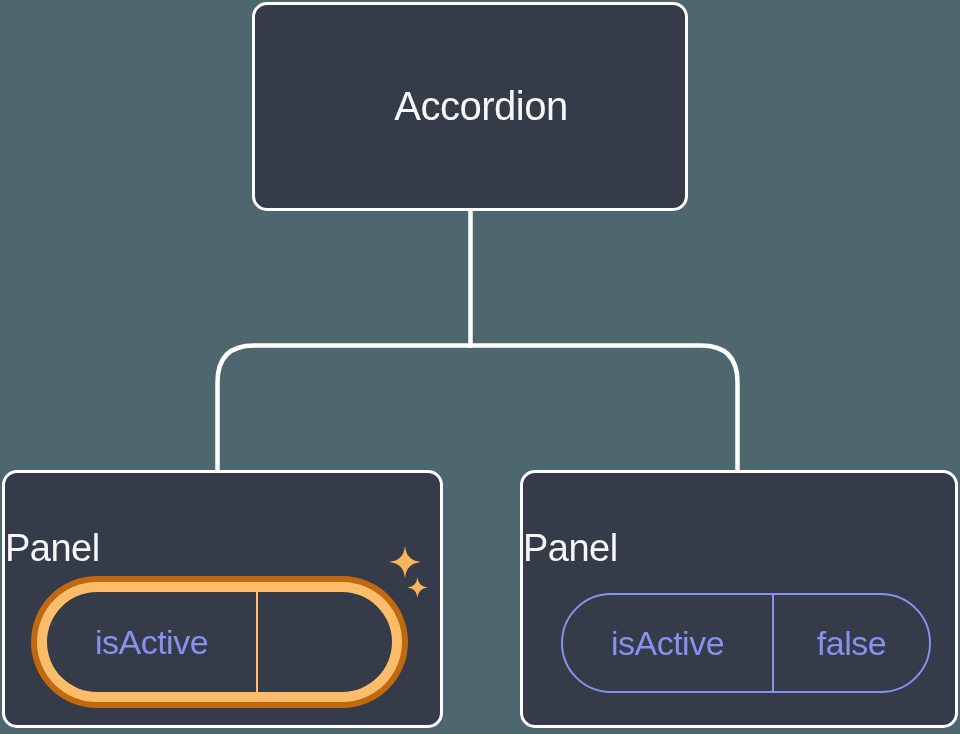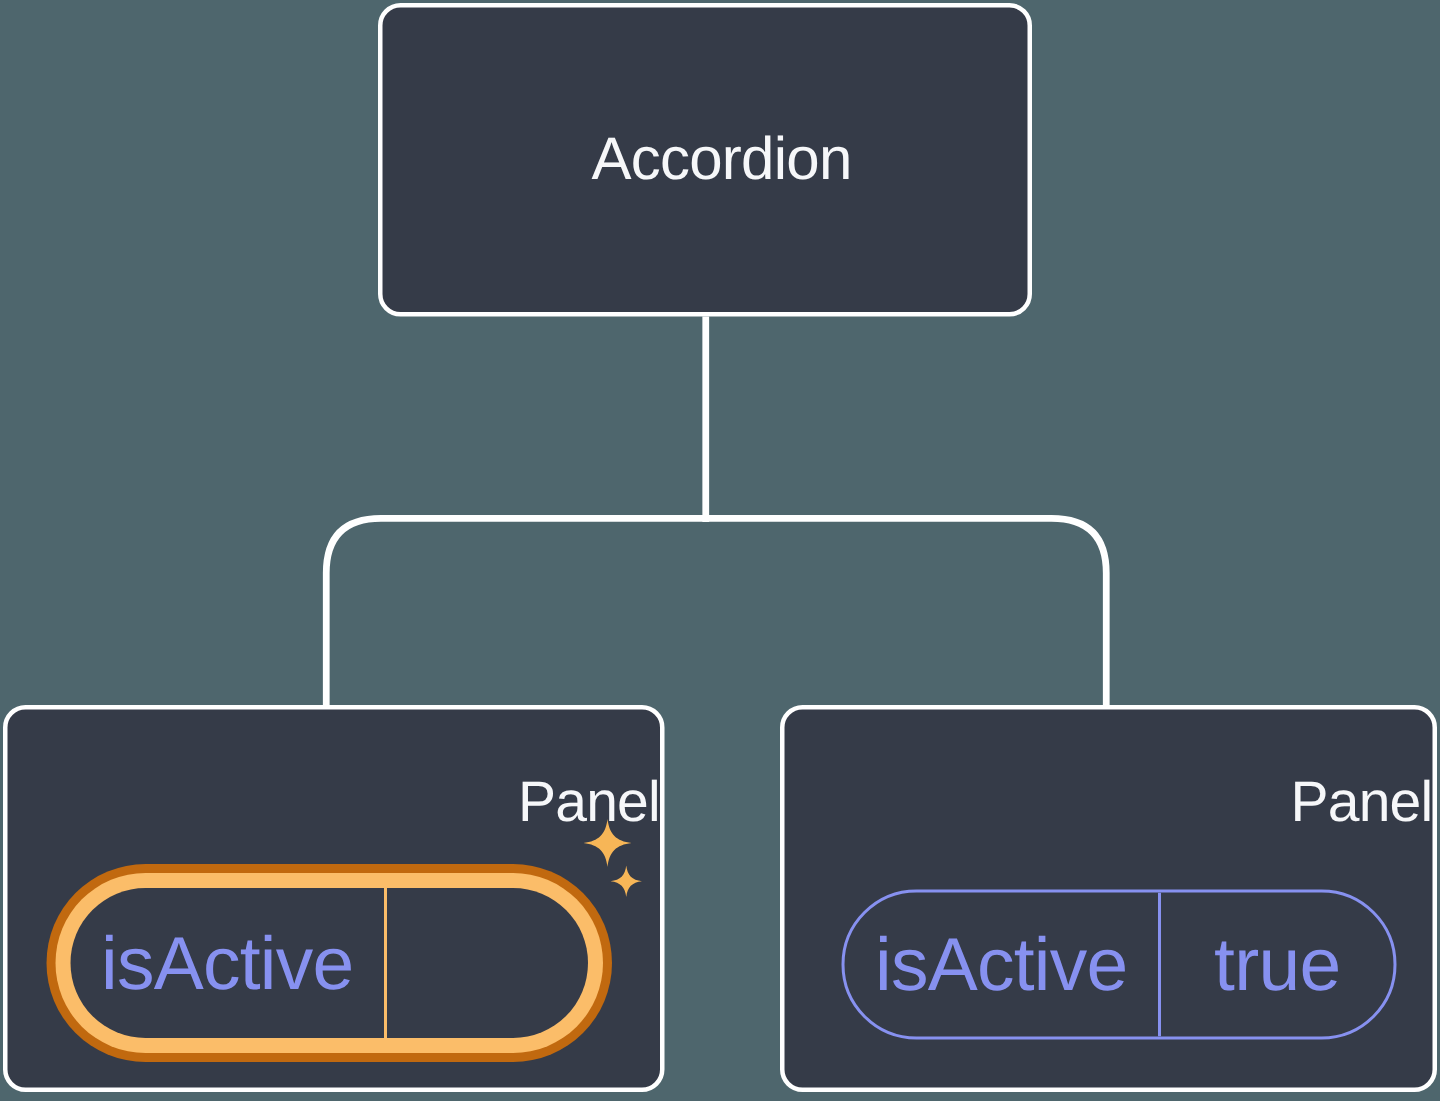--- a/index.html
+++ b/index.html
@@ -42,26 +42,25 @@
   .connectors{
     position:absolute;left:0;top:0;
     pointer-events:none;
   }
   .node-panel{
     top:470px;height:258px;
   }
   .node-panel-left{left:2px;width:441px;}
   .node-panel-right{left:520px;width:438px;}
   .panel-title{
-    position:absolute;top:41px;left:0;right:0;
-    text-align:right;
+    position:absolute;top:54px;left:0;right:0;
+    text-align:left;
     color:var(--label);
     font-size:38px;
     letter-spacing:-0.5px;
-    padding-left:45px;
   }
   
   .pill-ring-outer{
     position:absolute;left:26px;top:103px;
     width:377px;height:132px;
     background:var(--orange-dark);
     border-radius:66px;
     padding:6px;
   }
   .pill-ring-inner{
@@ -73,21 +72,21 @@
   .pill-core{
     width:100%;height:100%;
     background:var(--node-fill);
     border-radius:50px;
     display:flex;align-items:stretch;
     overflow:hidden;
   }
   .pill-cell{
     display:flex;align-items:center;justify-content:center;
     color:var(--purple);
-    font-size:50px;
+    font-size:34px;
     letter-spacing:-0.5px;
   }
   .pill-core .cell-name{width:209px;}
   .pill-core .cell-value{flex:1;font-weight:700;}
   .pill-divider-orange{
     width:2px;height:100%;
     background:var(--orange-light);
   }
   
   .pill-plain{
@@ -144,17 +143,17 @@
   <svg class="sparkle sparkle-small" viewBox="0 0 100 100">
     <path d="M50 0 C54 32 68 46 100 50 C68 54 54 68 50 100 C46 68 32 54 0 50 C32 46 46 32 50 0 Z" fill="#f7b657"></path>
   </svg>
 
   <div class="node node-panel node-panel-right">
     <div class="panel-title">Panel</div>
 
     <div class="pill-plain">
       <span class="pill-cell cell-name">isActive</span>
       <span class="pill-divider-purple"></span>
-      <span class="pill-cell cell-value">true</span>
+      <span class="pill-cell cell-value">false</span>
     </div>
   </div>
 
 </div>
 
 </body></html>

